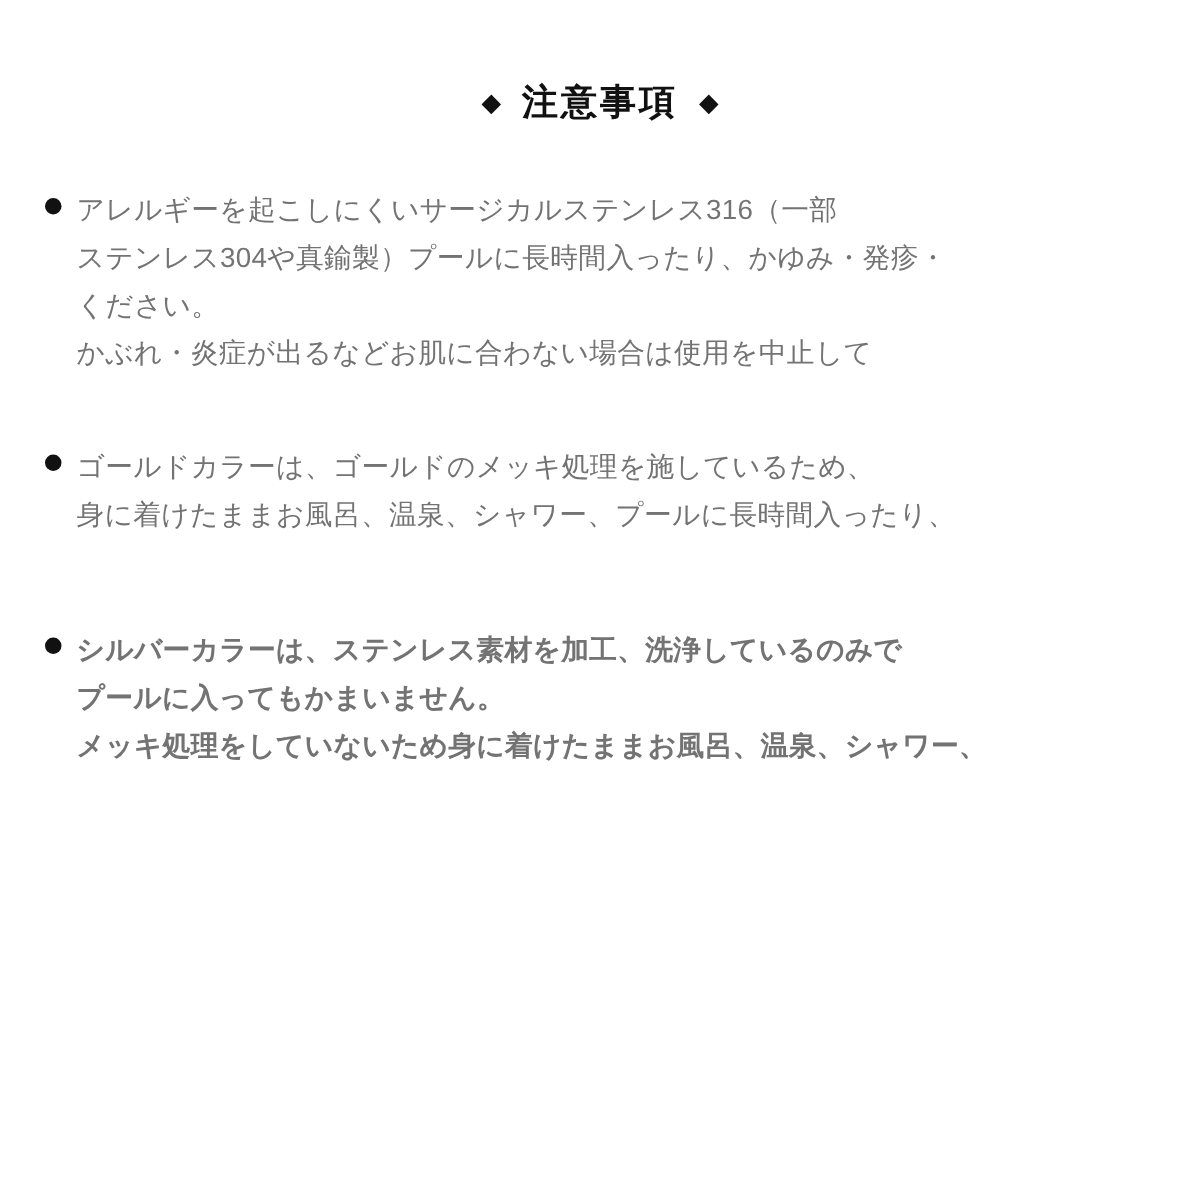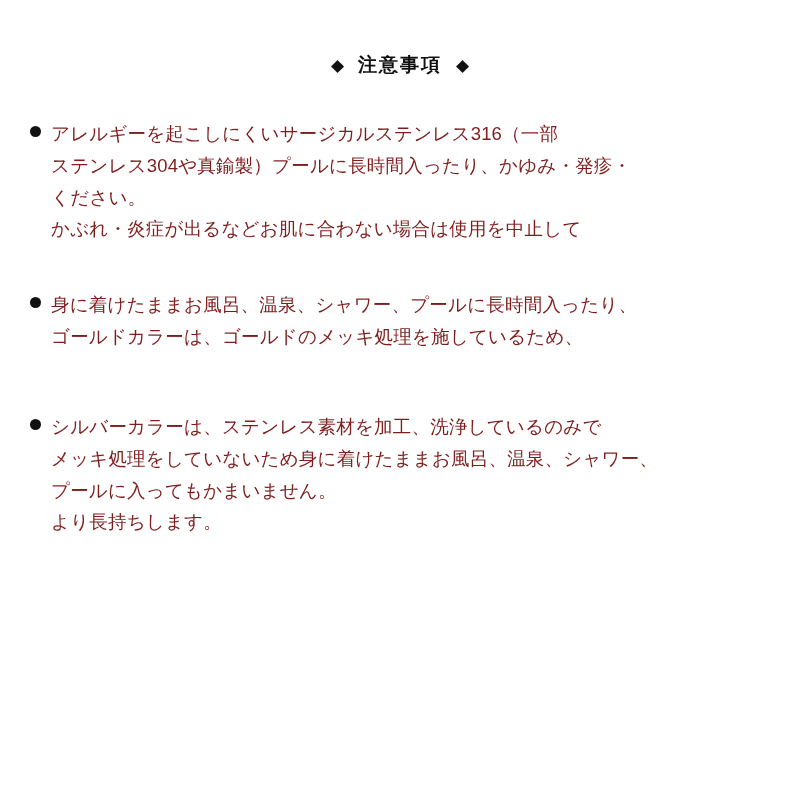--- a/index.html
+++ b/index.html
@@ -28,54 +28,55 @@
     gap: 14px;
     margin-top: 52px;
     margin-bottom: 40px;
   }
   .diamond {
     font-size: 17px;
     line-height: 1;
     color: #111111;
   }
   .title-text {
-    font-size: 19px;
+    font-size: 24px;
     font-weight: bold;
     letter-spacing: 2px;
     color: #111111;
   }
   .notes {
     padding: 0 34px 0 30px;
   }
   .note {
     display: flex;
     align-items: flex-start;
     margin-bottom: 44px;
   }
   .note:last-child {
     margin-bottom: 0;
+    font-weight: bold;
   }
   .bullet {
     flex: 0 0 auto;
     width: 11px;
     height: 11px;
     border-radius: 50%;
     background: #111111;
     margin-top: 8px;
     margin-right: 10px;
   }
   .note-body {
     flex: 1 1 auto;
   }
   .note-line {
     font-size: 18.5px;
     line-height: 1.72;
     letter-spacing: 0.2px;
     white-space: pre;
-    color: #7f1d1d;
+    color: #737373;
   }
   .note-gap-after {
     margin-bottom: 58px;
   }
 </style>
 </head>
 <body>
 
 <div class="page">
 
@@ -93,29 +94,28 @@
         <div class="note-line">アレルギーを起こしにくいサージカルステンレス316（一部</div>
         <div class="note-line">ステンレス304や真鍮製）プールに長時間入ったり、かゆみ・発疹・</div>
         <div class="note-line">ください。</div>
         <div class="note-line">かぶれ・炎症が出るなどお肌に合わない場合は使用を中止して</div>
       </div>
     </div>
 
     <div class="note note-gap-after">
       <span class="bullet"></span>
       <div class="note-body">
+        <div class="note-line">ゴールドカラーは、ゴールドのメッキ処理を施しているため、</div>
         <div class="note-line">身に着けたままお風呂、温泉、シャワー、プールに長時間入ったり、</div>
-        <div class="note-line">ゴールドカラーは、ゴールドのメッキ処理を施しているため、</div>
       </div>
     </div>
 
     <div class="note">
       <span class="bullet"></span>
       <div class="note-body">
         <div class="note-line">シルバーカラーは、ステンレス素材を加工、洗浄しているのみで</div>
+        <div class="note-line">プールに入ってもかまいません。</div>
         <div class="note-line">メッキ処理をしていないため身に着けたままお風呂、温泉、シャワー、</div>
-        <div class="note-line">プールに入ってもかまいません。</div>
-        <div class="note-line">より長持ちします。</div>
       </div>
     </div>
 
   </div>
 </div>
 
 </body></html>

